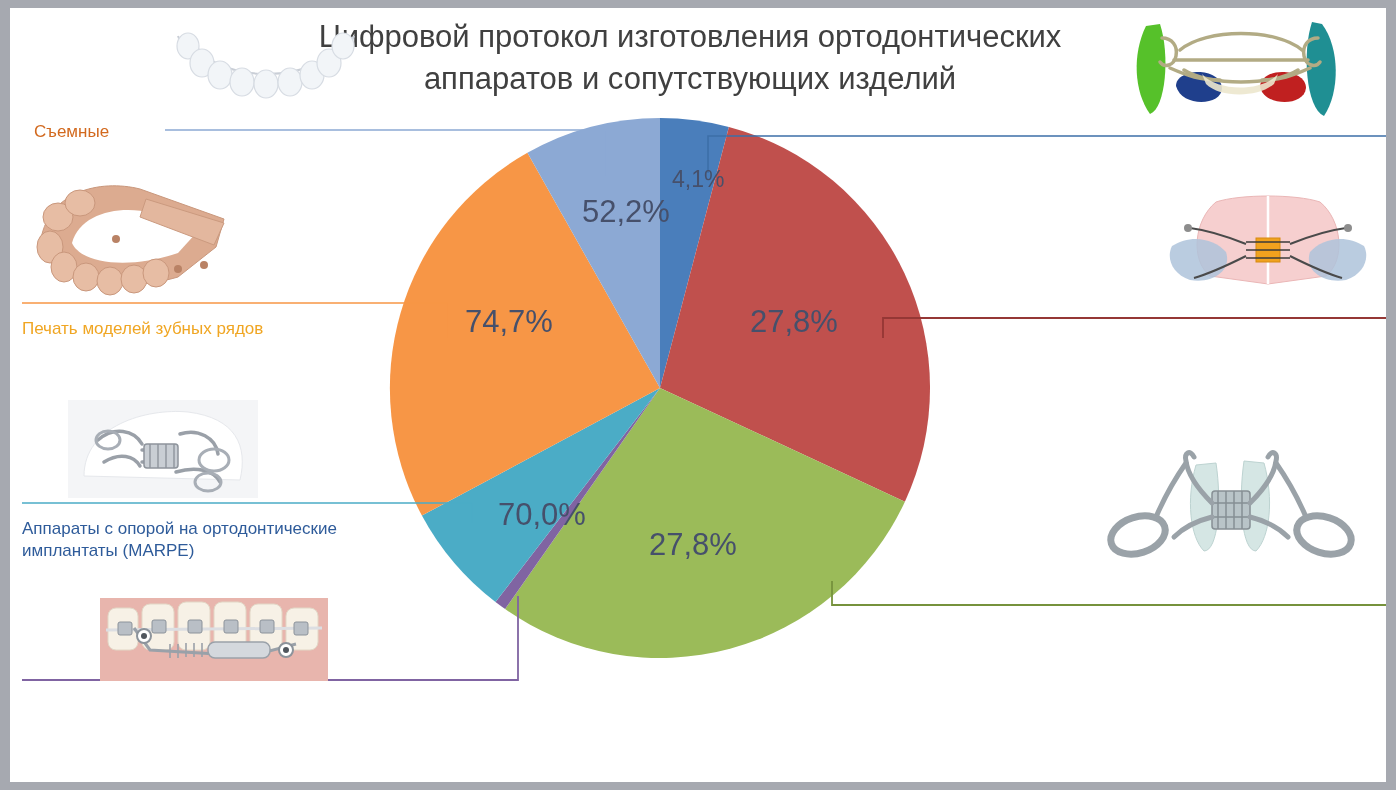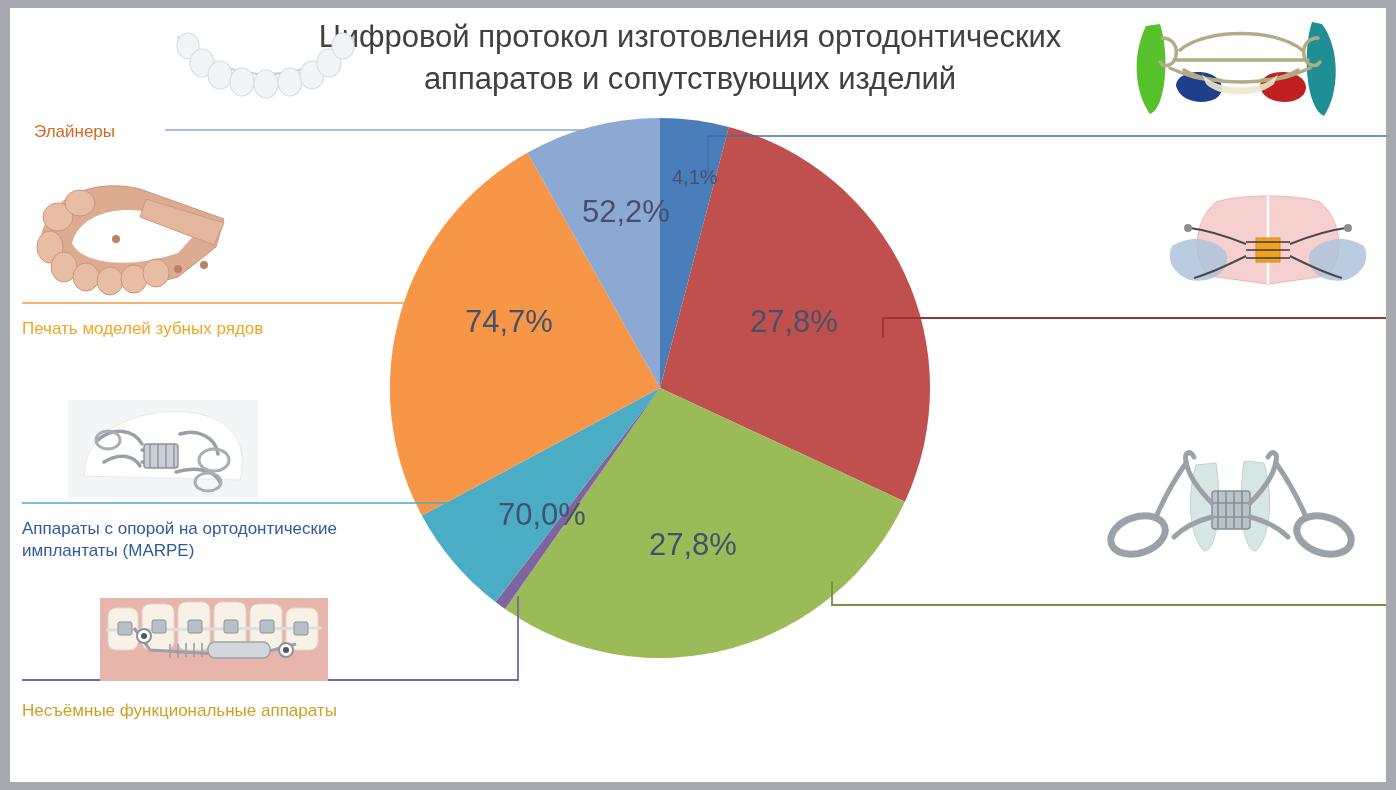--- a/index.html
+++ b/index.html
@@ -49,21 +49,21 @@
     pointer-events: none;
   }
   .pct {
     position: absolute;
     font-size: 31px;
     color: #46506b;
     font-family: "Liberation Sans", sans-serif;
     white-space: nowrap;
   }
   .pct.small {
-    font-size: 20px;
+    font-size: 23px;
   }
   .callout {
     position: absolute;
     font-size: 17px;
     line-height: 1.28;
     font-family: "Liberation Sans", sans-serif;
     white-space: pre-line;
   }
   .thumb {
     position: absolute;
@@ -116,28 +116,27 @@
       <polyline fill="none" stroke="#76923c" stroke-width="1.8" points="822,573 822,597 1376,597"></polyline>
     </svg>
 
     <div class="pct small" style="left:662px; top:158px;">4,1%</div>
     <div class="pct" style="left:572px; top:186px;">52,2%</div>
     <div class="pct" style="left:455px; top:296px;">74,7%</div>
     <div class="pct" style="left:488px; top:489px;">70,0%</div>
     <div class="pct" style="left:639px; top:519px;">27,8%</div>
     <div class="pct" style="left:740px; top:296px;">27,8%</div>
 
-    <div class="callout" style="left:24px; top:113px; color:#d2691e;">Элайнеры</div>
+    <div class="callout" style="left:24px; top:113px; color:#d2691e;">Съемные</div>
 
     <div class="callout" style="left:12px; top:510px; width:420px; color:#2e5b9a;">Аппараты с опорой на ортодонтические
 имплантаты (MARPE)</div>
 
     <div class="callout" style="left:12px; top:310px; color:#f0a623;">Печать моделей зубных рядов</div>
 
-    <div class="callout" style="left:12px; top:692px; color:#c9a227;">Несъёмные функциональные аппараты</div>
 
 
 
     <div class="thumb" style="left:148px; top:10px; width:215px; height:105px;">
       <svg viewBox="0 0 215 105">
         <g fill="none" stroke="#c9ced6" stroke-width="2">
           <path d="M20 18 C 40 78, 175 78, 196 18"></path>
           <path d="M34 20 C 52 68, 166 68, 183 20"></path>
         </g>
         <g fill="#f2f5f8" stroke="#d7dce3" stroke-width="1.2">

